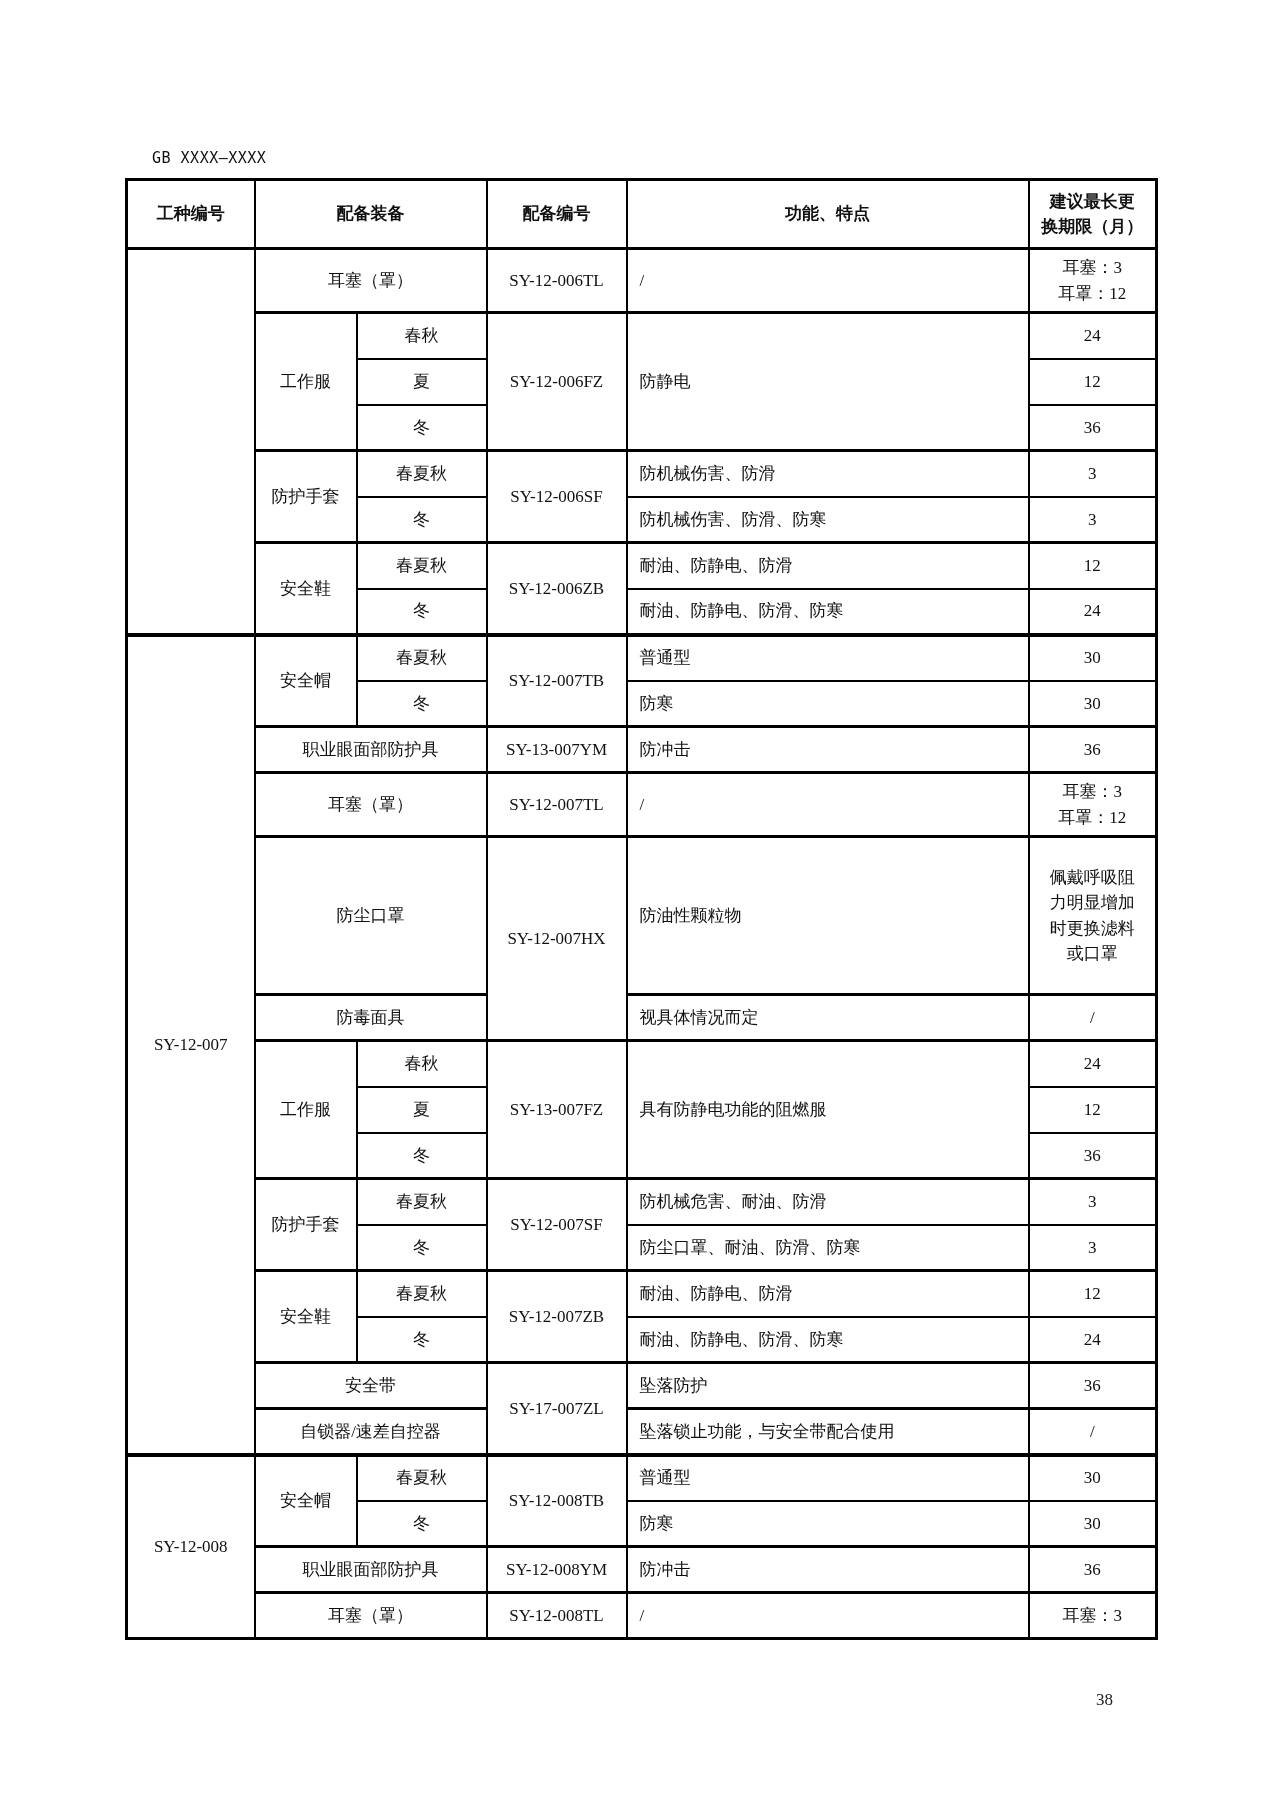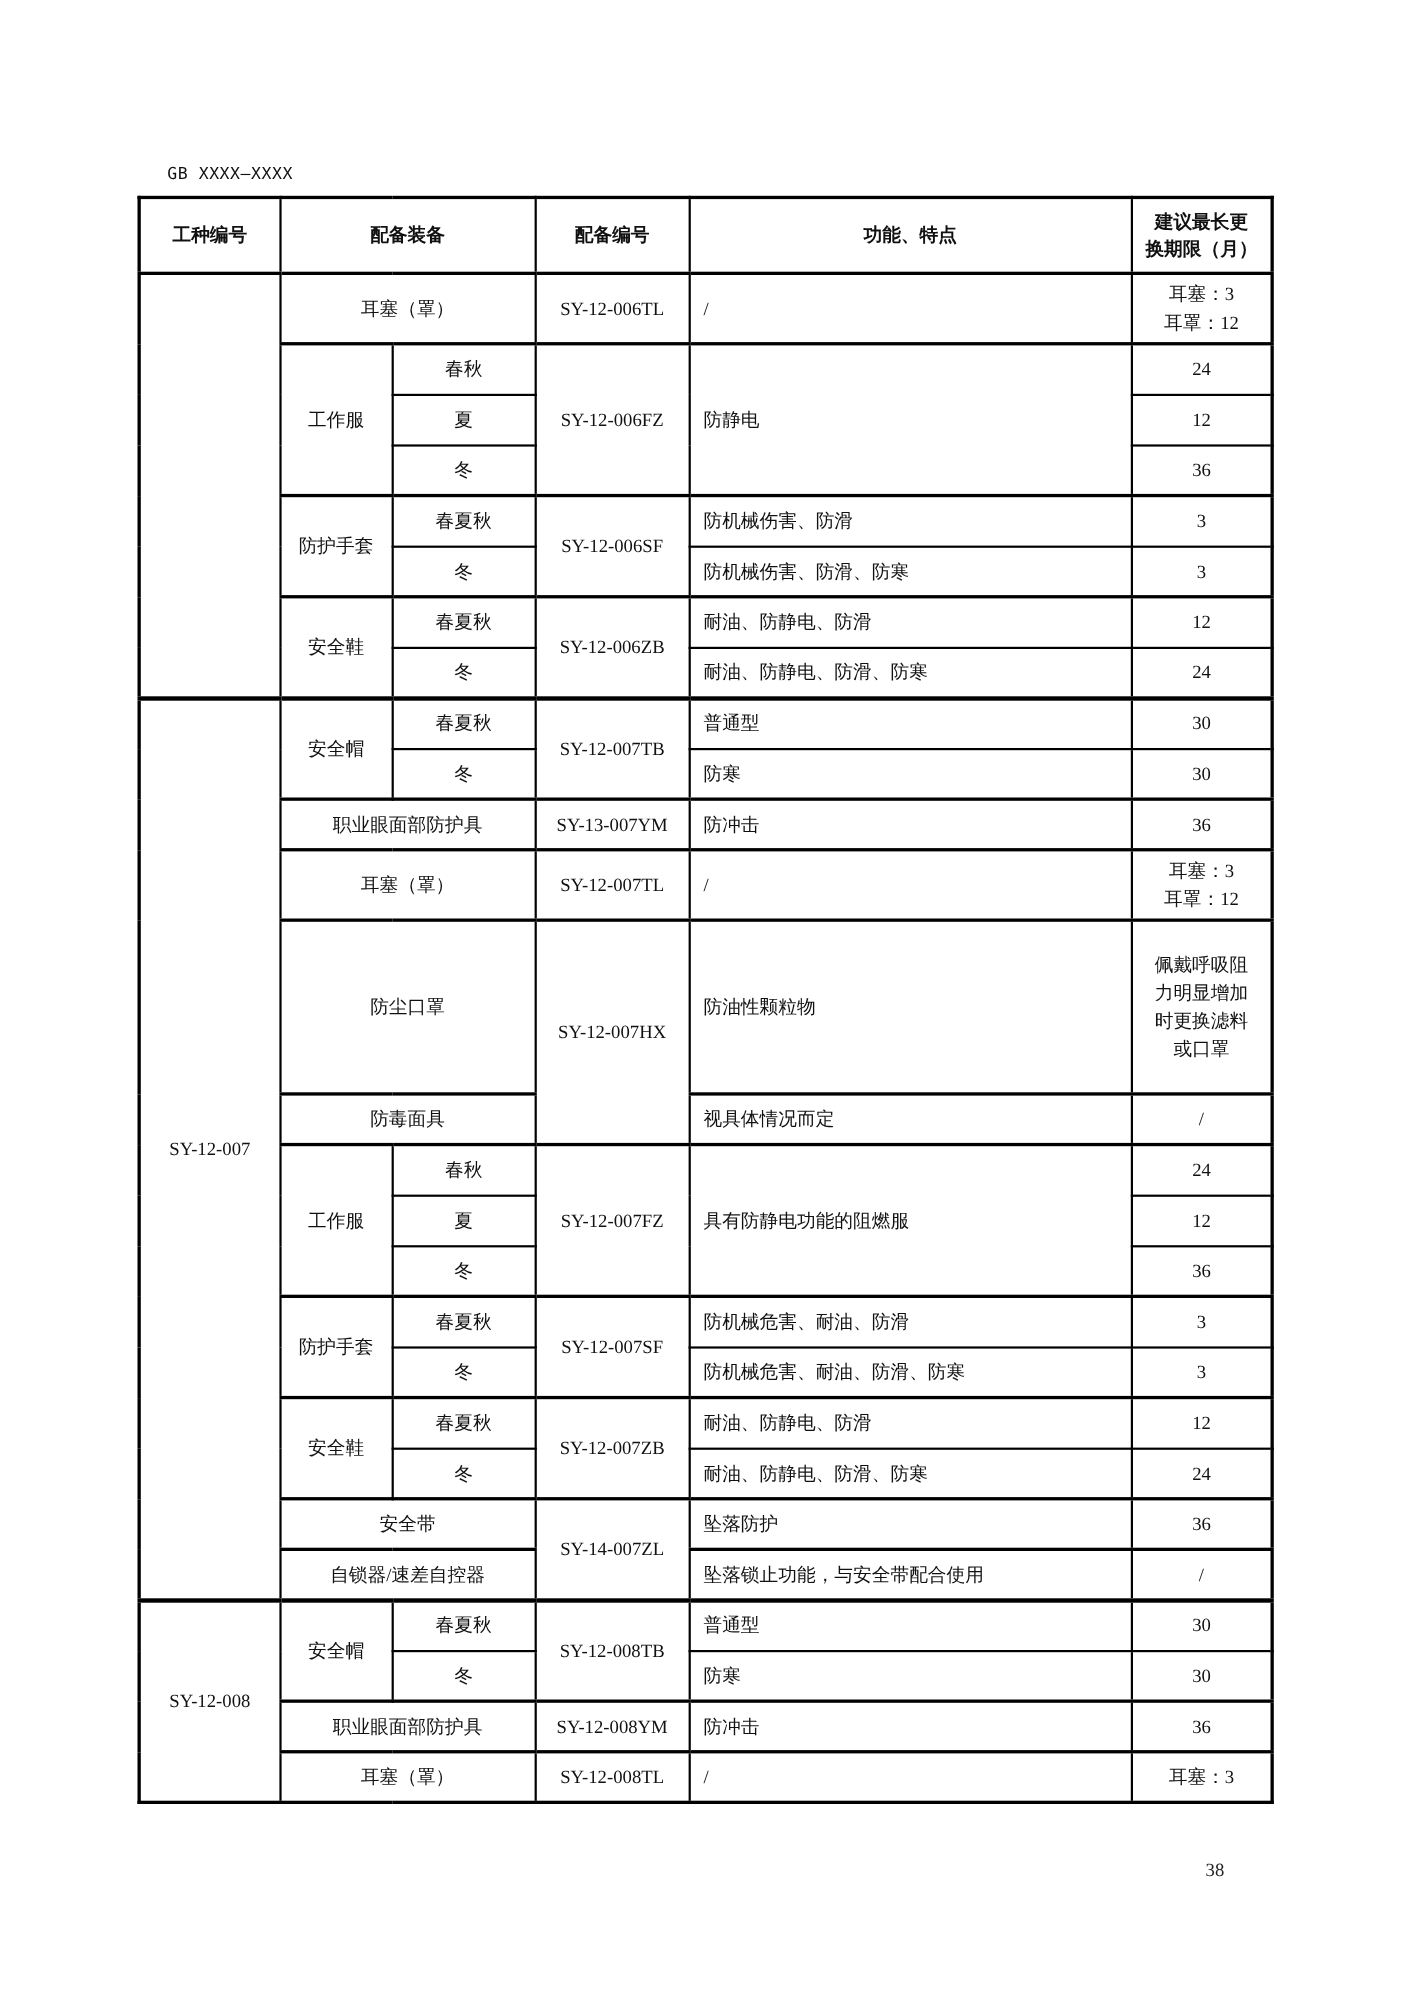--- a/index.html
+++ b/index.html
@@ -163,59 +163,59 @@
 或口罩</td>
       </tr>
       <tr class="rh-std gb">
         <td colspan="2">防毒面具</td>
         <td class="feature">视具体情况而定</td>
         <td>/</td>
       </tr>
       <tr class="rh-std gb">
         <td rowspan="3">工作服</td>
         <td>春秋</td>
-        <td rowspan="3">SY-12-007FZ</td>
+        <td rowspan="3">SY-13-007FZ</td>
         <td rowspan="3" class="feature">具有防静电功能的阻燃服</td>
         <td>24</td>
       </tr>
       <tr class="rh-std">
         <td>夏</td>
         <td>12</td>
       </tr>
       <tr class="rh-std">
         <td>冬</td>
         <td>36</td>
       </tr>
       <tr class="rh-std gb">
         <td rowspan="2">防护手套</td>
         <td>春夏秋</td>
         <td rowspan="2">SY-12-007SF</td>
         <td class="feature">防机械危害、耐油、防滑</td>
         <td>3</td>
       </tr>
       <tr class="rh-std">
         <td>冬</td>
-        <td class="feature">防机械危害、耐油、防滑、防寒</td>
+        <td class="feature">防尘口罩、耐油、防滑、防寒</td>
         <td>3</td>
       </tr>
       <tr class="rh-std gb">
         <td rowspan="2">安全鞋</td>
         <td>春夏秋</td>
         <td rowspan="2">SY-12-007ZB</td>
         <td class="feature">耐油、防静电、防滑</td>
         <td>12</td>
       </tr>
       <tr class="rh-std">
         <td>冬</td>
         <td class="feature">耐油、防静电、防滑、防寒</td>
         <td>24</td>
       </tr>
       <tr class="rh-std gb">
         <td colspan="2">安全带</td>
-        <td rowspan="2">SY-14-007ZL</td>
+        <td rowspan="2">SY-17-007ZL</td>
         <td class="feature">坠落防护</td>
         <td>36</td>
       </tr>
       <tr class="rh-std gb">
         <td colspan="2">自锁器/速差自控器</td>
         <td class="feature">坠落锁止功能，与安全带配合使用</td>
         <td>/</td>
       </tr>
 
       <tr class="rh-std sb">

